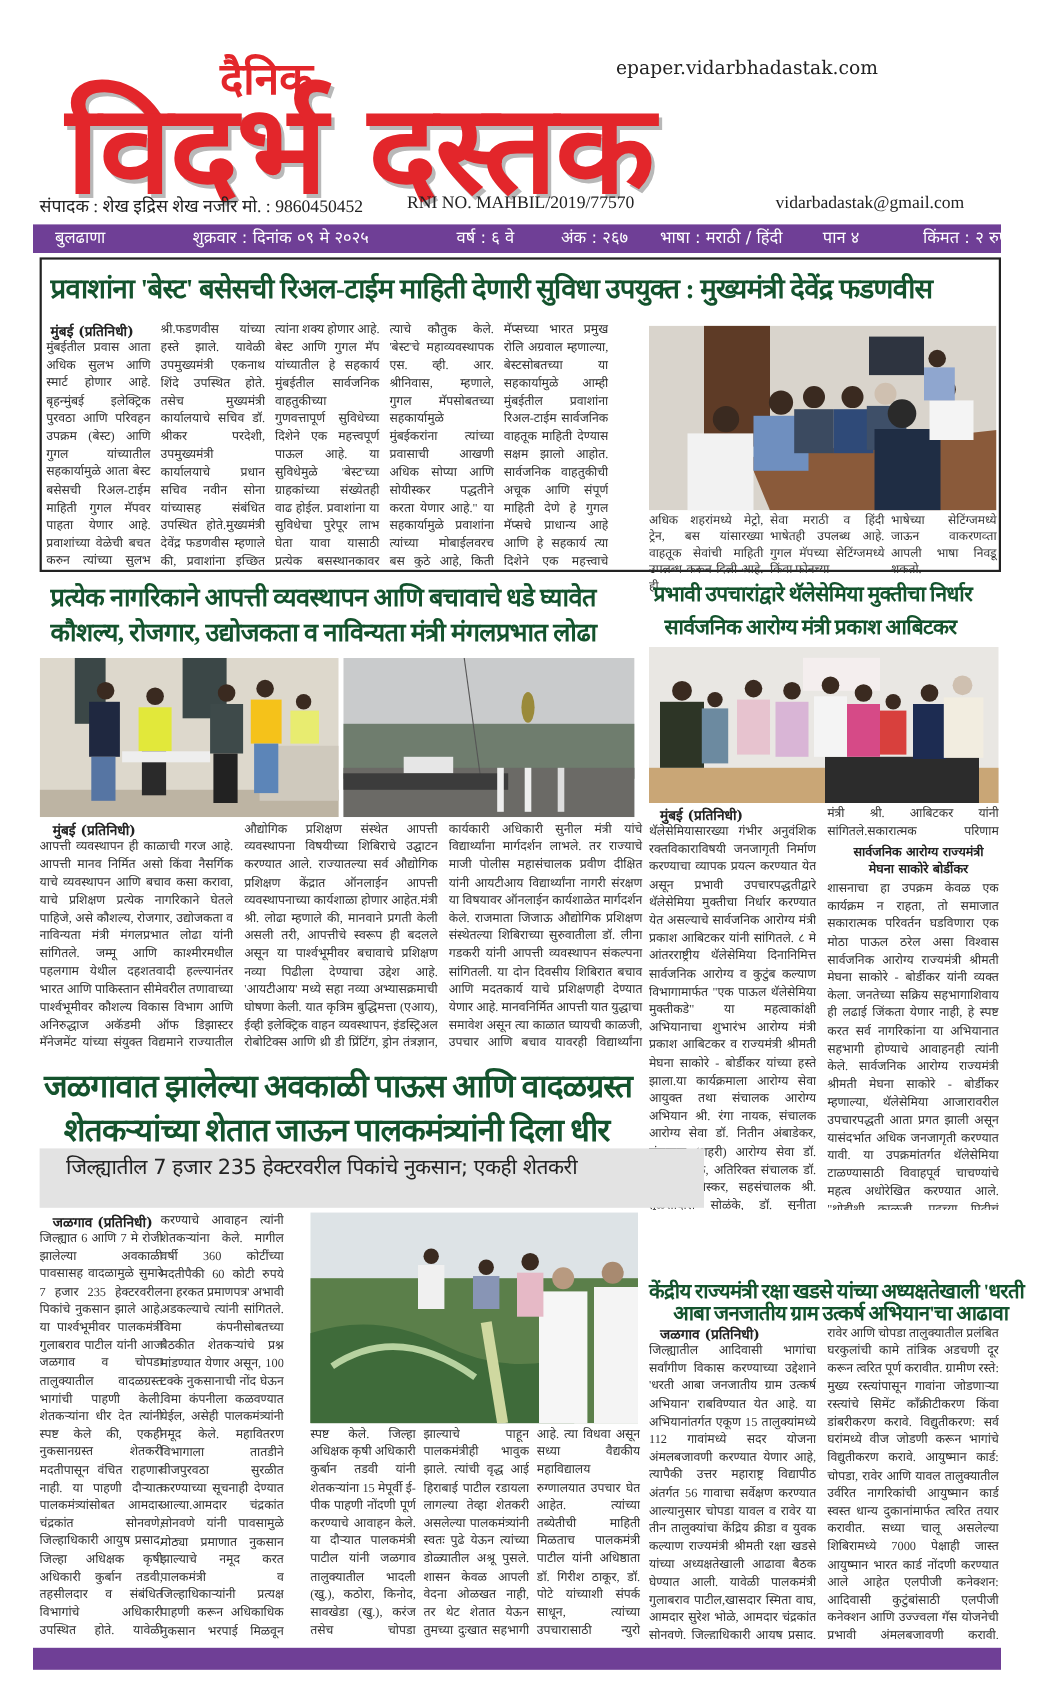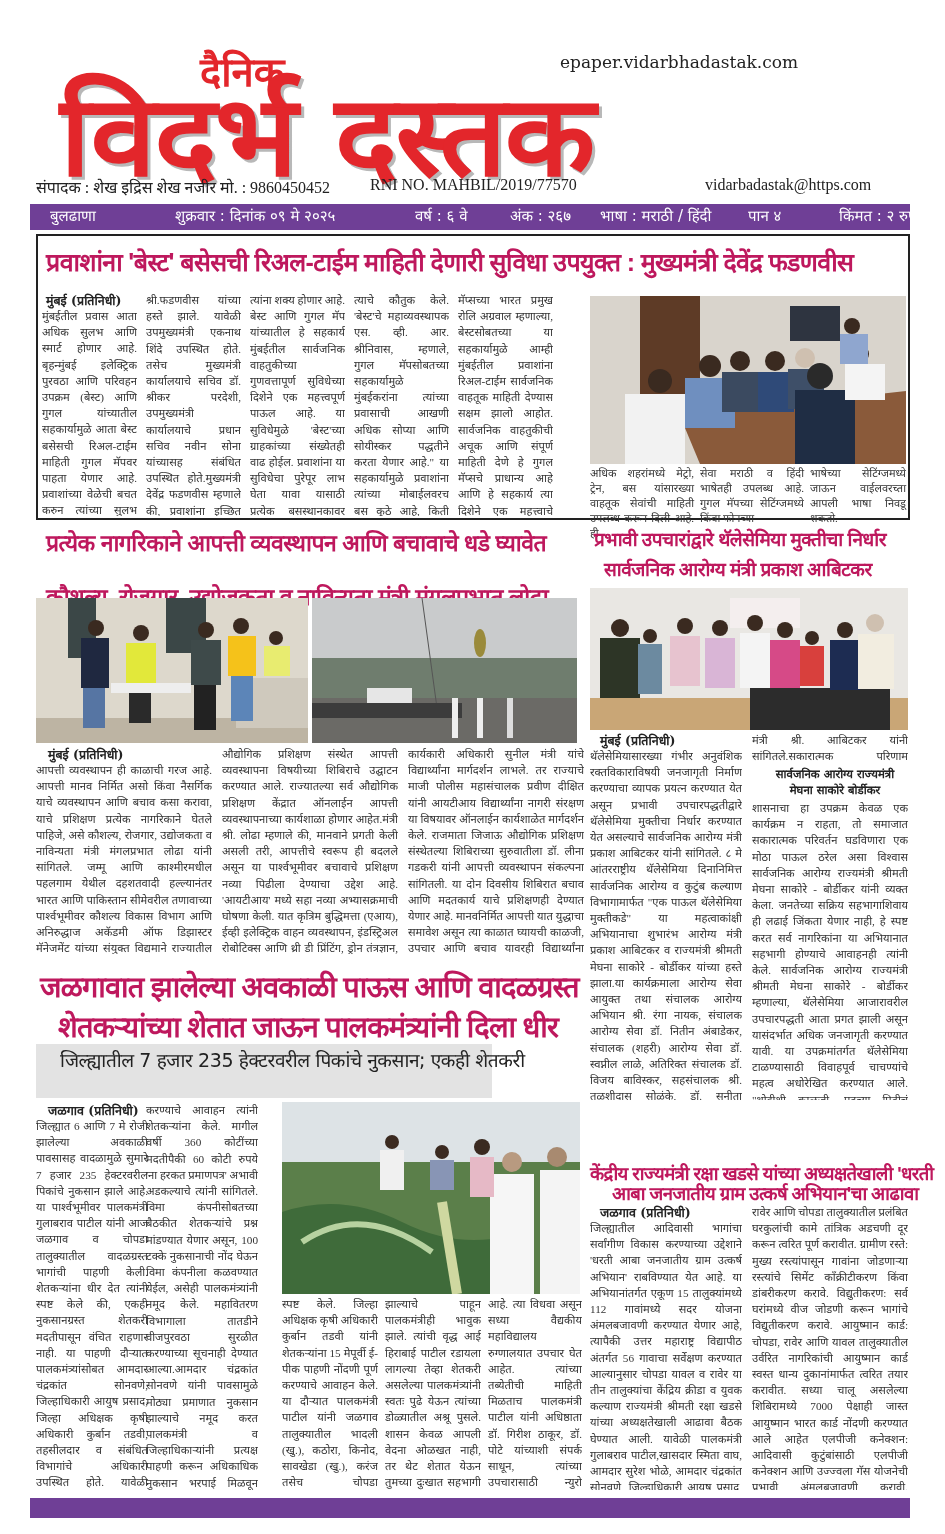--- a/index.html
+++ b/index.html
@@ -7,38 +7,38 @@
   .abs { position: absolute; }
   
   .dainik { left: 200px; top: 52px; font-family: "DejaVu Sans", sans-serif; font-weight: bold; color: #e3262b; font-size: 40px; line-height: 40px; }
   .logo { left: 60px; top: 80px; font-family: "DejaVu Sans", sans-serif; font-weight: bold; color: #e3262b; font-size: 118px; line-height: 118px; letter-spacing: -2px; text-shadow: 3px 3px 0 #b8b8b8; white-space: nowrap; transform: scaleY(0.95); transform-origin: top left; }
   .epaper { left: 560px; top: 52px; font-family: "DejaVu Serif", serif; font-size: 17px; color: #222; }
   .infoline { top: 176px; font-family: "Liberation Serif", serif; font-size: 16px; color: #222; }
   .purplebar { left: 30px; top: 204px; width: 880px; height: 26px; background: #6f3f96; color: #fff; font-family: "DejaVu Sans", sans-serif; font-size: 15px; display: flex; align-items: center; padding-left: 20px; }
   .purplebar span { position: absolute; top: 1px; white-space: nowrap; text-align: right; }
   
   .box1 { left: 36px; top: 234px; width: 874px; height: 286px; border: 2px solid #222; }
-  .h1 { font-family: Liberation Sans, sans-serif; font-weight: bold; color: #be185d; white-space: nowrap; }
+  .h1 { font-family: Liberation Serif, serif; font-weight: bold; color: #14532d; white-space: nowrap; }
   .col { font-family: "Liberation Serif", serif; font-size: 11.2px; line-height: 16.2px; color: #333; text-align: justify; overflow: hidden; }
   .dateline { font-family: "DejaVu Serif", serif; font-weight: bold; font-size: 12.5px; color: #222; }
   .photo { overflow: hidden; }
   .caption { font-family: "Liberation Serif", serif; font-size: 11px; line-height: 15px; color: #333; text-align: justify; }
   .subhead-box { background: #e3e3e3; }
   .footer-bar { left: 30px; top: 1498px; width: 880px; height: 20px; background: #6f3f96; }
 </style>
 </head>
 <body>
 
 <div class="abs dainik">दैनिक</div>
 <div class="abs logo">विदर्भ दस्तक</div>
 <div class="abs epaper">epaper.vidarbhadastak.com</div>
 
 <div class="abs infoline" style="left:36px;">संपादक : शेख इद्रिस शेख नजीर मो. : 9860450452</div>
 <div class="abs infoline" style="left:370px;">RNI NO. MAHBIL/2019/77570</div>
-<div class="abs infoline" style="left:705px;">vidarbadastak@https.com</div>
+<div class="abs infoline" style="left:705px;">vidarbadastak@gmail.com</div>
 
 <div class="abs purplebar">
   <span style="left:20px;">बुलढाणा</span>
   <span style="left:145px;">शुक्रवार : दिनांक ०९ मे २०२५</span>
   <span style="left:385px;">वर्ष : ६ वे</span>
   <span style="left:480px;">अंक : २६७</span>
   <span style="left:570px;">भाषा : मराठी / हिंदी</span>
   <span style="left:718px;">पान ४</span>
   <span style="left:788px;margin-left:21px;">किंमत : २ रुपये</span>
 </div>
@@ -70,25 +70,25 @@
       <circle cx="230" cy="80" r="13" fill="#2a2a2a"></circle>
         <rect x="205" y="94" width="60" height="74" fill="#1f2d44"></rect>
       <circle cx="270" cy="58" r="9" fill="#3a2a20"></circle>
         <rect x="255" y="68" width="40" height="36" fill="#f4f4f4"></rect>
       <circle cx="262" cy="30" r="8" fill="#3a2a20"></circle>
         <rect x="250" y="38" width="28" height="30" fill="#8fa6cf"></rect>
     </svg>
   </div>
   <div class="abs caption" style="left:552px;top:230px;width:104px;">अधिक शहरांमध्ये मेट्रो, ट्रेन, बस यांसारख्या वाहतूक सेवांची माहिती उपलब्ध करून दिली आहे. ही</div>
   <div class="abs caption" style="left:662px;top:230px;width:104px;">सेवा मराठी व हिंदी भाषेतही उपलब्ध आहे. गुगल मॅपच्या सेटिंग्जमध्ये किंवा फोनच्या</div>
-  <div class="abs caption" style="left:772px;top:230px;width:96px;">भाषेच्या सेटिंग्जमध्ये जाऊन वाईलवरच्ता आपली भाषा निवडू शकतो.</div>
+  <div class="abs caption" style="left:772px;top:230px;width:96px;">भाषेच्या सेटिंग्जमध्ये जाऊन वाकरणव्ता आपली भाषा निवडू शकतो.</div>
 </div>
 
 <div class="abs h1" style="left:46px;top:526px;font-size:23px;letter-spacing:-0.5px;">प्रत्येक नागरिकाने आपत्ती व्यवस्थापन आणि बचावाचे धडे घ्यावेत</div>
-<div class="abs h1" style="left:46px;top:558px;font-size:23px;letter-spacing:-0.5px;margin-top:22px;">कौशल्य, रोजगार, उद्योजकता व नाविन्यता मंत्री मंगलप्रभात लोढा</div>
+<div class="abs h1" style="left:46px;top:558px;font-size:23px;letter-spacing:-0.5px;">कौशल्य, रोजगार, उद्योजकता व नाविन्यता मंत्री मंगलप्रभात लोढा</div>
 <div class="abs photo" style="left:36px;top:598px;width:272px;height:145px;">
   <svg width="272" height="145" viewBox="0 0 272 145">
     <rect width="272" height="145" fill="#ddd8cc"></rect>
     <rect x="32" y="0" width="28" height="60" fill="#3b4747"></rect>
     <rect x="130" y="0" width="40" height="55" fill="#3b4747"></rect>
     <rect x="0" y="120" width="272" height="25" fill="#bdb4a3"></rect>
     <rect x="200" y="80" width="72" height="50" fill="#cfc9bd"></rect>
     <circle cx="60" cy="30" r="8" fill="#3a2a20"></circle>
       <rect x="45" y="40" width="28" height="50" fill="#1f2840"></rect>
       <rect x="47" y="90" width="22" height="40" fill="#5675a3"></rect>
@@ -154,21 +154,21 @@
   </svg>
 </div>
 <div class="abs dateline" style="left:600px;top:732px;">मुंबई (प्रतिनिधी)</div>
 <div class="abs col" style="left:590px;top:748px;width:152px;height:352px;">थॅलेसेमियासारख्या गंभीर अनुवंशिक रक्तविकाराविषयी जनजागृती निर्माण करण्याचा व्यापक प्रयत्न करण्यात येत असून प्रभावी उपचारपद्धतीद्वारे थॅलेसेमिया मुक्तीचा निर्धार करण्यात येत असल्याचे सार्वजनिक आरोग्य मंत्री प्रकाश आबिटकर यांनी सांगितले. ८ मे आंतरराष्ट्रीय थॅलेसेमिया दिनानिमित्त सार्वजनिक आरोग्य व कुटुंब कल्याण विभागामार्फत "एक पाऊल थॅलेसेमिया मुक्तीकडे" या महत्वाकांक्षी अभियानाचा शुभारंभ आरोग्य मंत्री प्रकाश आबिटकर व राज्यमंत्री श्रीमती मेघना साकोरे - बोर्डीकर यांच्या हस्ते झाला.या कार्यक्रमाला आरोग्य सेवा आयुक्त तथा संचालक आरोग्य अभियान श्री. रंगा नायक, संचालक आरोग्य सेवा डॉ. नितीन अंबाडेकर, संचालक (शहरी) आरोग्य सेवा डॉ. स्वप्नील लाळे, अतिरिक्त संचालक डॉ. विजय बाविस्कर, सहसंचालक श्री. तुळशीदास सोळंके, डॉ. सुनीता गोल्हाईत, डॉ. गोविंद चौधरी, डॉ. सरिता हजारे, सहाय्यक संचालक डॉ. महेंद्र केंद्रे (राज्य रक्त कक्ष), तसेच थॅलेसेमिया ग्रुप परभणीचे डॉ. लक्ष्मीकांत पिंपळगावकर उपस्थित होते. सार्वजनिक आरोग्य मंत्री प्रकाश आबिटकर म्हणाले, थॅलेसेमिया रुग्णांच्या जीवनमानात सकारात्मक बदल घडविण्याकरिता आणि त्यांच्या संपूर्ण पुनर्वसनासाठी शासन विविध पातळ्यांवर प्रयत्नशील आहे. यामध्ये नियमित रक्त संक्रमण, बोन मॅरो ट्रान्सप्लांटसारख्या उपचारपद्धती उपलब्ध करून दिल्या जात आहेत. यासोबतच मोफत आरोग्य सल्ला व मार्गदर्शन केंद्रांची उभारणी देखील करण्यात आली असल्याचे सार्वजनिक आरोग्य</div>
 <div class="abs col" style="left:752px;top:732px;width:156px;height:32px;">मंत्री श्री. आबिटकर यांनी सांगितले.सकारात्मक परिणाम घडविणारा उपक्रम</div>
 <div class="abs dateline" style="left:770px;top:766px;width:130px;text-align:center;font-size:11.5px;line-height:16px;">सार्वजनिक आरोग्य राज्यमंत्री मेघना साकोरे बोर्डीकर</div>
 <div class="abs col" style="left:752px;top:800px;width:156px;height:300px;">शासनाचा हा उपक्रम केवळ एक कार्यक्रम न राहता, तो समाजात सकारात्मक परिवर्तन घडविणारा एक मोठा पाऊल ठरेल असा विश्वास सार्वजनिक आरोग्य राज्यमंत्री श्रीमती मेघना साकोरे - बोर्डीकर यांनी व्यक्त केला. जनतेच्या सक्रिय सहभागाशिवाय ही लढाई जिंकता येणार नाही, हे स्पष्ट करत सर्व नागरिकांना या अभियानात सहभागी होण्याचे आवाहनही त्यांनी केले. सार्वजनिक आरोग्य राज्यमंत्री श्रीमती मेघना साकोरे - बोर्डीकर म्हणाल्या, थॅलेसेमिया आजारावरील उपचारपद्धती आता प्रगत झाली असून यासंदर्भात अधिक जनजागृती करण्यात यावी. या उपक्रमांतर्गत थॅलेसेमिया टाळण्यासाठी विवाहपूर्व चाचण्यांचे महत्व अधोरेखित करण्यात आले. "थोडीशी काळजी, पुढच्या पिढीचं आयुष्य वाचवू शकते" या घोषवाक्याद्वारे उद्देशून जागरूकतेचा संदेश देण्यात आला. "जीवन सक्षम बनवा, प्रगतीला स्वीकारा" या अभियानाच्या मुख्य सूत्रातून आरोग्यदृष्टीने सक्षम व थॅलेसेमिया-मुक्त महाराष्ट्राचा संकल्प अधोरेखित करण्यात आला आहे. यावेळी थॅलेसेमिया रुग्णांना दिव्यांग प्रमाणपत्राचे वाटप करण्यात आले. https://www.thalassemiasupport.com/ या वेबसाईटचे उद्घाटन मान्यवरांच्या हस्ते झाले. मोफत आरोग्य सल्ल्यासाठी १०४ क्रमांक उपलब्ध असल्याची माहिती यावेळी देण्यात आली.</div>
 
 <div class="abs h1" style="left:40px;top:966px;font-size:29px;letter-spacing:-0.8px;">जळगावात झालेल्या अवकाळी पाऊस आणि वादळग्रस्त</div>
 <div class="abs h1" style="left:58px;top:1006px;font-size:29px;letter-spacing:-0.8px;">शेतकऱ्यांच्या शेतात जाऊन पालकमंत्र्यांनी दिला धीर</div>
-<div class="abs subhead-box" style="left:36px;top:1044px;width:456px;height:54px;">
+<div class="abs subhead-box" style="left:36px;top:1044px;width:604px;height:54px;">
   <div class="abs" style="left:24px;top:3px;font-family:'DejaVu Sans',sans-serif;font-size:19px;white-space:nowrap;letter-spacing:-0.4px;">जिल्ह्यातील 7 हजार 235 हेक्टरवरील पिकांचे नुकसान; एकही शेतकरी</div>
 </div>
 <div class="abs dateline" style="left:48px;top:1102px;">जळगाव (प्रतिनिधी)</div>
 <div class="abs col" style="left:36px;top:1118px;width:112px;height:372px;">जिल्ह्यात 6 आणि 7 मे रोजी झालेल्या अवकाळी पावसासह वादळामुळे सुमारे 7 हजार 235 हेक्टरवरील पिकांचे नुकसान झाले आहे. या पार्श्वभूमीवर पालकमंत्री गुलाबराव पाटील यांनी आज जळगाव व चोपडा तालुक्यातील वादळग्रस्त भागांची पाहणी केली. शेतकऱ्यांना धीर देत त्यांनी स्पष्ट केले की, एकही नुकसानग्रस्त शेतकरी मदतीपासून वंचित राहणार नाही. या पाहणी दौऱ्यात पालकमंत्र्यांसोबत आमदार चंद्रकांत सोनवणे, जिल्हाधिकारी आयुष प्रसाद, जिल्हा अधिक्षक कृषी अधिकारी कुर्बान तडवी, तहसीलदार व संबंधित विभागांचे अधिकारी उपस्थित होते. यावेळी पालकमंत्री गुलाबराव पाटील यांनी शेतकऱ्यांशी थेट संवाद साधत त्यांना धीर दिला. त्यांनी प्रशासनाला त्वरित पंचनामे करून शासकीय मदतीची कार्यवाही सुरू करण्याचे आदेश दिले. पंचनाम्यात गट नंबर निहाय मदत पात्रतेचा स्पष्ट उल्लेख करून 'ना हरकत प्रमाणपत्र' सादर</div>
 <div class="abs col" style="left:146px;top:1102px;width:112px;height:388px;">करण्याचे आवाहन त्यांनी शेतकऱ्यांना केले. मागील वर्षी 360 कोटींच्या मदतीपैकी 60 कोटी रुपये 'ना हरकत प्रमाणपत्र' अभावी अडकल्याचे त्यांनी सांगितले. विमा कंपनीसोबतच्या बैठकीत शेतकऱ्यांचे प्रश्न मांडण्यात येणार असून, 100 टक्के नुकसानाची नोंद घेऊन विमा कंपनीला कळवण्यात येईल, असेही पालकमंत्र्यांनी नमूद केले. महावितरण विभागाला तातडीने वीजपुरवठा सुरळीत करण्याच्या सूचनाही देण्यात आल्या.आमदार चंद्रकांत सोनवणे यांनी पावसामुळे मोठ्या प्रमाणात नुकसान झाल्याचे नमूद करत पालकमंत्री व जिल्हाधिकाऱ्यांनी प्रत्यक्ष पाहणी करून अधिकाधिक नुकसान भरपाई मिळवून देण्यासाठी प्रयत्न करावी अशी आग्रही मागणी केली. जिल्हाधिकारी आयुष प्रसाद यांनी शेतकऱ्यांना पंचनाम्याची प्रक्रिया, आवश्यक कागदपत्रे व काय करावे-करू नये याबाबत मार्गदर्शन केले. महसूल व कृषी विभागाचे संयुक्त पथक पुढील 72 तासांत पंचनामे पूर्ण करेल, असे त्यांनी</div>
 <div class="abs photo" style="left:282px;top:1102px;width:298px;height:192px;">
   <svg width="298" height="192" viewBox="0 0 298 192">
     <rect width="298" height="192" fill="#dde3e6"></rect>
     <rect x="0" y="60" width="298" height="132" fill="#5b7f4a"></rect>
     <path d="M0 110 Q60 90 120 120 T240 130 L240 192 L0 192 Z" fill="#3f6b3a"></path>

